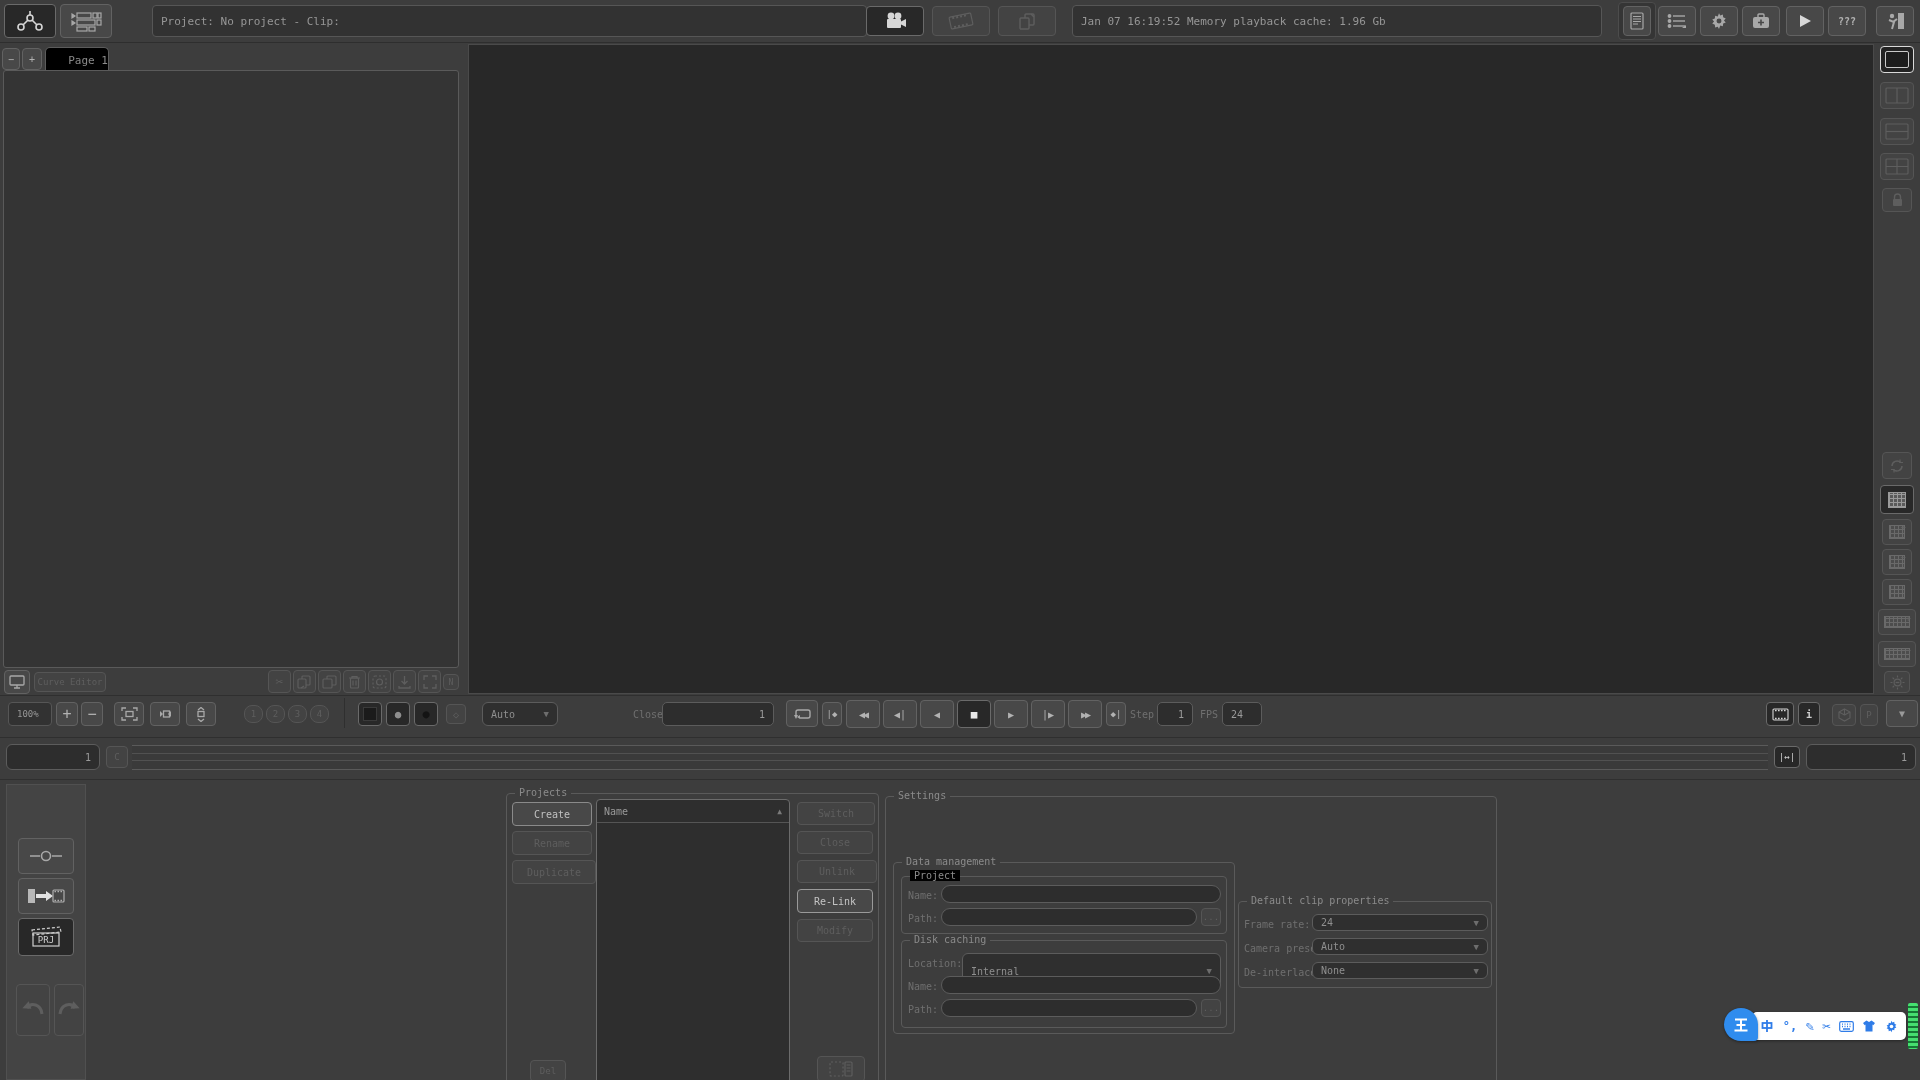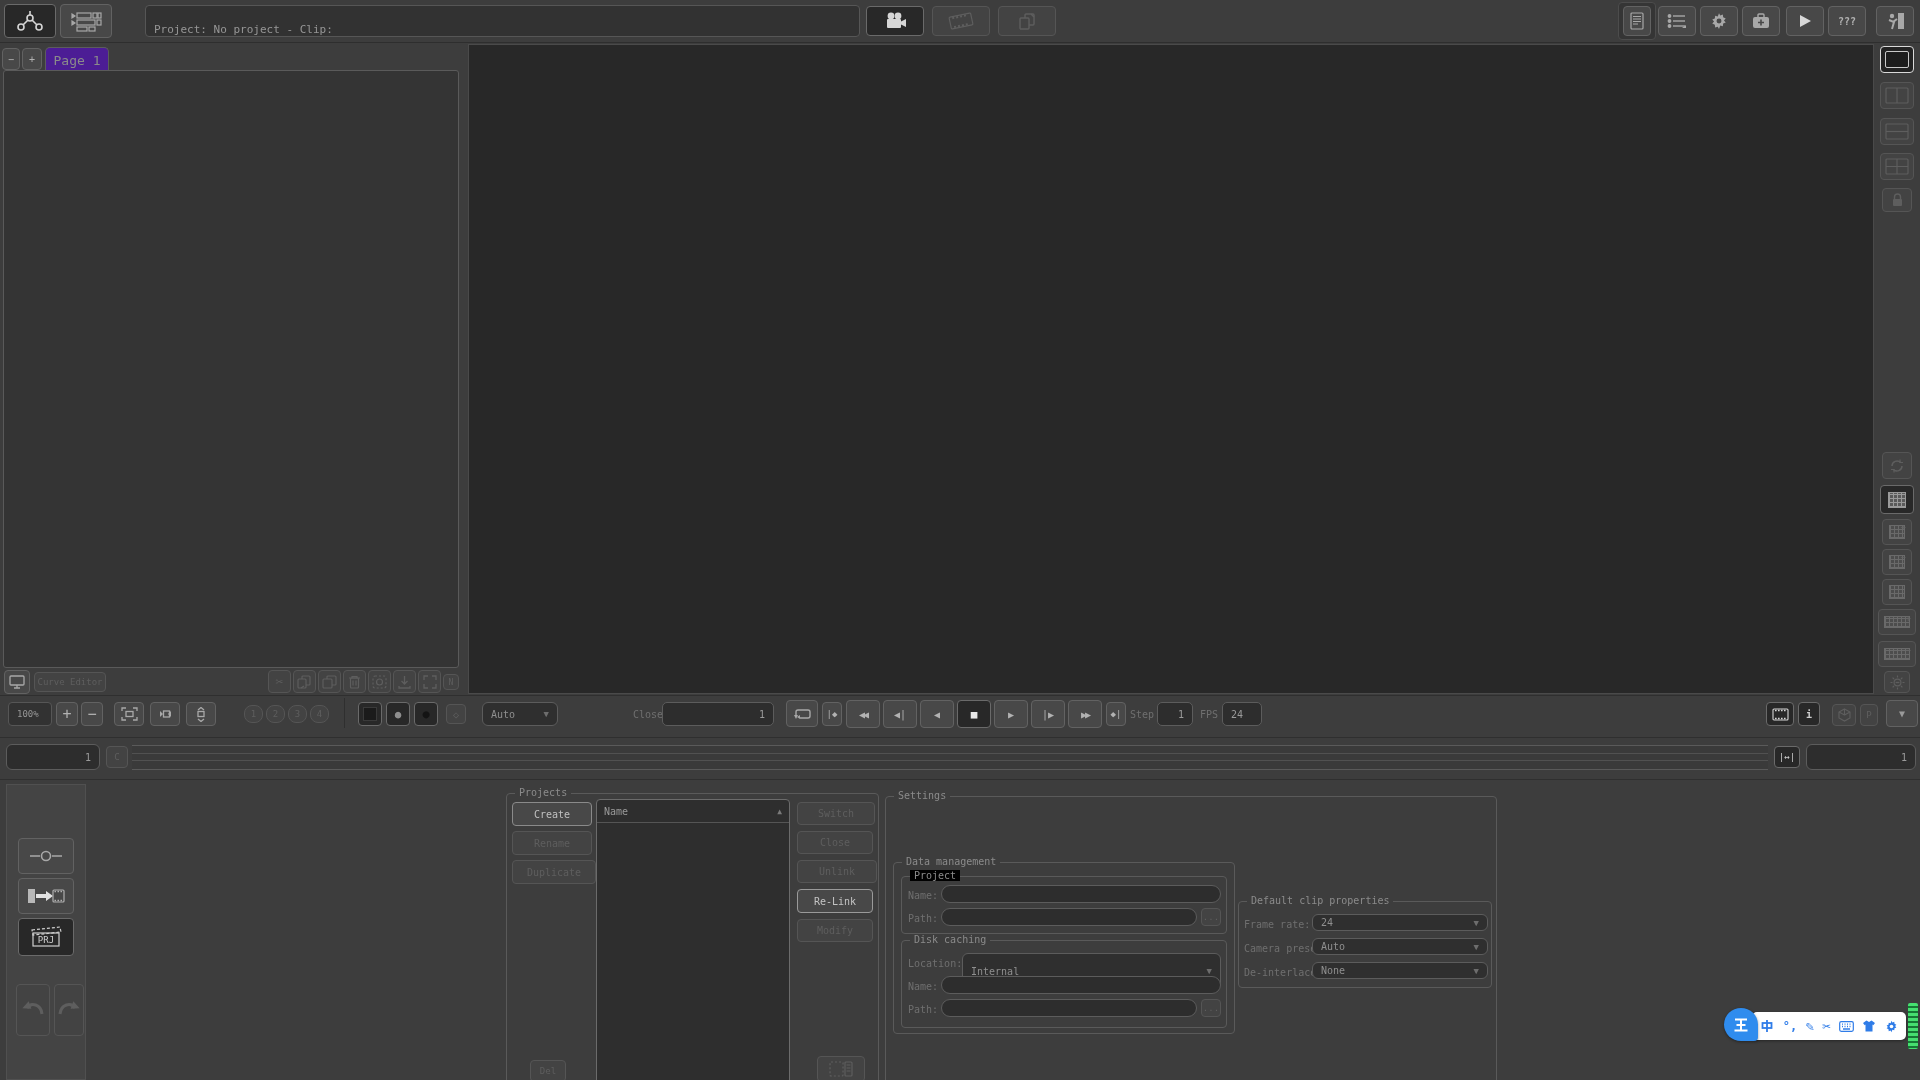--- a/index.html
+++ b/index.html
@@ -57,21 +57,21 @@
         <rect x="23" y="3" width="4" height="5"></rect>
         <rect x="28" y="3" width="3" height="5"></rect>
       <path d="M2 11 l3 2 -3 2 z" fill="currentColor"></path>
         <rect x="7" y="10" width="18" height="5"></rect>
         <rect x="27" y="10" width="4" height="5"></rect>
       <rect x="7" y="17" width="10" height="4"></rect>
         <rect x="19" y="17" width="6" height="4"></rect>
     </svg>
   </div>
 
-  <div class="field" style="left:145px;top:5px;width:715px;height:32px;align-items:flex-end;">
+  <div class="field" style="left:152px;top:5px;width:715px;height:32px;">
     <span>Project: No project - Clip:</span>
   </div>
 
   <div class="btn selected" style="left:866px;top:6px;width:58px;height:30px;">
     <svg width="24" height="18" viewBox="0 0 24 18" fill="currentColor">
       <circle cx="8" cy="4" r="3.4"></circle>
         <circle cx="15" cy="4" r="3.4"></circle>
       <rect x="4" y="7" width="14" height="9" rx="1"></rect>
         <path d="M18 9.5 l5 -2.5 v8 l-5 -2.5 z"></path>
     </svg>
@@ -83,20 +83,23 @@
     </svg>
   </div>
   <div class="btn disabled" style="left:998px;top:6px;width:58px;height:30px;">
     <svg width="22" height="18" viewBox="0 0 22 18" fill="none" stroke="currentColor" stroke-width="1.4">
       <rect x="9" y="2" width="9" height="11" rx="1"></rect>
         <path d="M15 2 l3 3"></path>
       <rect x="4" y="6" width="9" height="11" rx="1" fill="#434343"></rect>
     </svg>
   </div>
 
+  <div class="field" style="left:1072px;top:5px;width:530px;height:32px;">
+    <span>Jan 07 16:19:52 Memory playback cache: 1.96 Gb</span>
+  </div>
 
   <div class="abs" style="left:1618px;top:2px;width:38px;height:38px;background:#353535;border:1px solid #4c4c4c;border-radius:4px;box-sizing:border-box;"></div>
   <div class="btn" style="left:1623px;top:6px;width:28px;height:30px;">
     <svg width="14" height="18" viewBox="0 0 14 18" fill="none" stroke="currentColor" stroke-width="1.2">
       <rect x="1" y="1" width="12" height="16" rx="1"></rect>
         <path d="M3 4.5h8M3 7h8M3 9.5h8M3 12h5"></path>
     </svg>
   </div>
   <div class="btn" style="left:1658px;top:6px;width:38px;height:30px;">
     <svg width="20" height="16" viewBox="0 0 20 16" fill="none" stroke="currentColor" stroke-width="1.4">
@@ -138,21 +141,21 @@
       <path d="M8 10 l4 -3" stroke="currentColor" stroke-width="2"></path>
     </svg>
   </div>
 
   <div class="btn" style="left:2px;top:48px;width:18px;height:22px;">
     <span>−</span>
   </div>
   <div class="btn" style="left:22px;top:48px;width:20px;height:22px;">
     <span>+</span>
   </div>
-  <div class="abs" style="left:45px;top:47px;width:62px;height:24px;background:#4c1d95;border:1px solid #5c5c5c;border-bottom:none;border-radius:5px 5px 0 0;display:flex;align-items:center;justify-content:center;color:#8b8b8b;font-size:13px;">
+  <div class="abs" style="left:45px;top:47px;width:62px;height:24px;background:#000000;border:1px solid #5c5c5c;border-bottom:none;border-radius:5px 5px 0 0;display:flex;align-items:center;justify-content:flex-end;color:#8b8b8b;font-size:11px;">
     <span>Page 1</span>
   </div>
   <div class="abs" style="left:3px;top:70px;width:456px;height:598px;background:#343434;border:1px solid #5a5a5a;border-radius:3px;box-sizing:border-box;"></div>
 
   <div class="btn" style="left:4px;top:670px;width:26px;height:24px;">
     <svg width="16" height="14" viewBox="0 0 16 14" fill="none" stroke="currentColor" stroke-width="1.3">
       <rect x="1" y="1" width="14" height="9" rx="1"></rect>
         <path d="M5 13h6M8 10v3"></path>
     </svg>
   </div>

